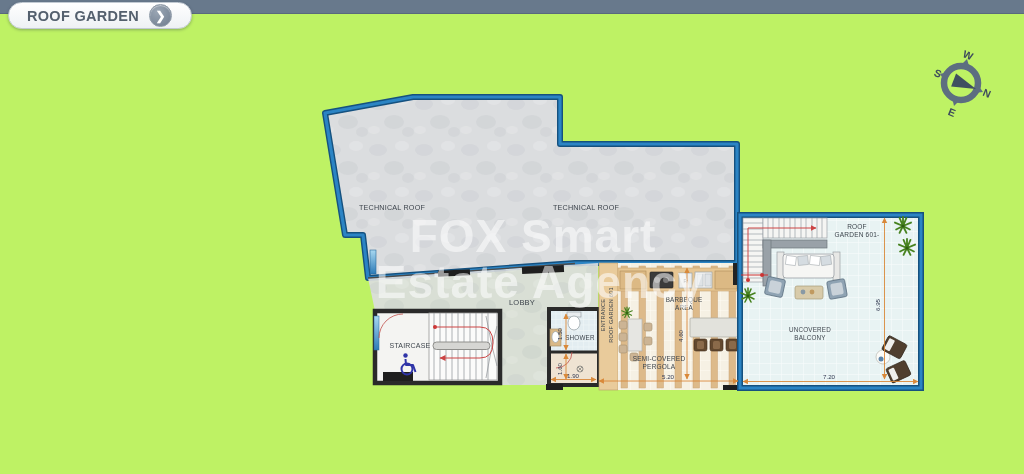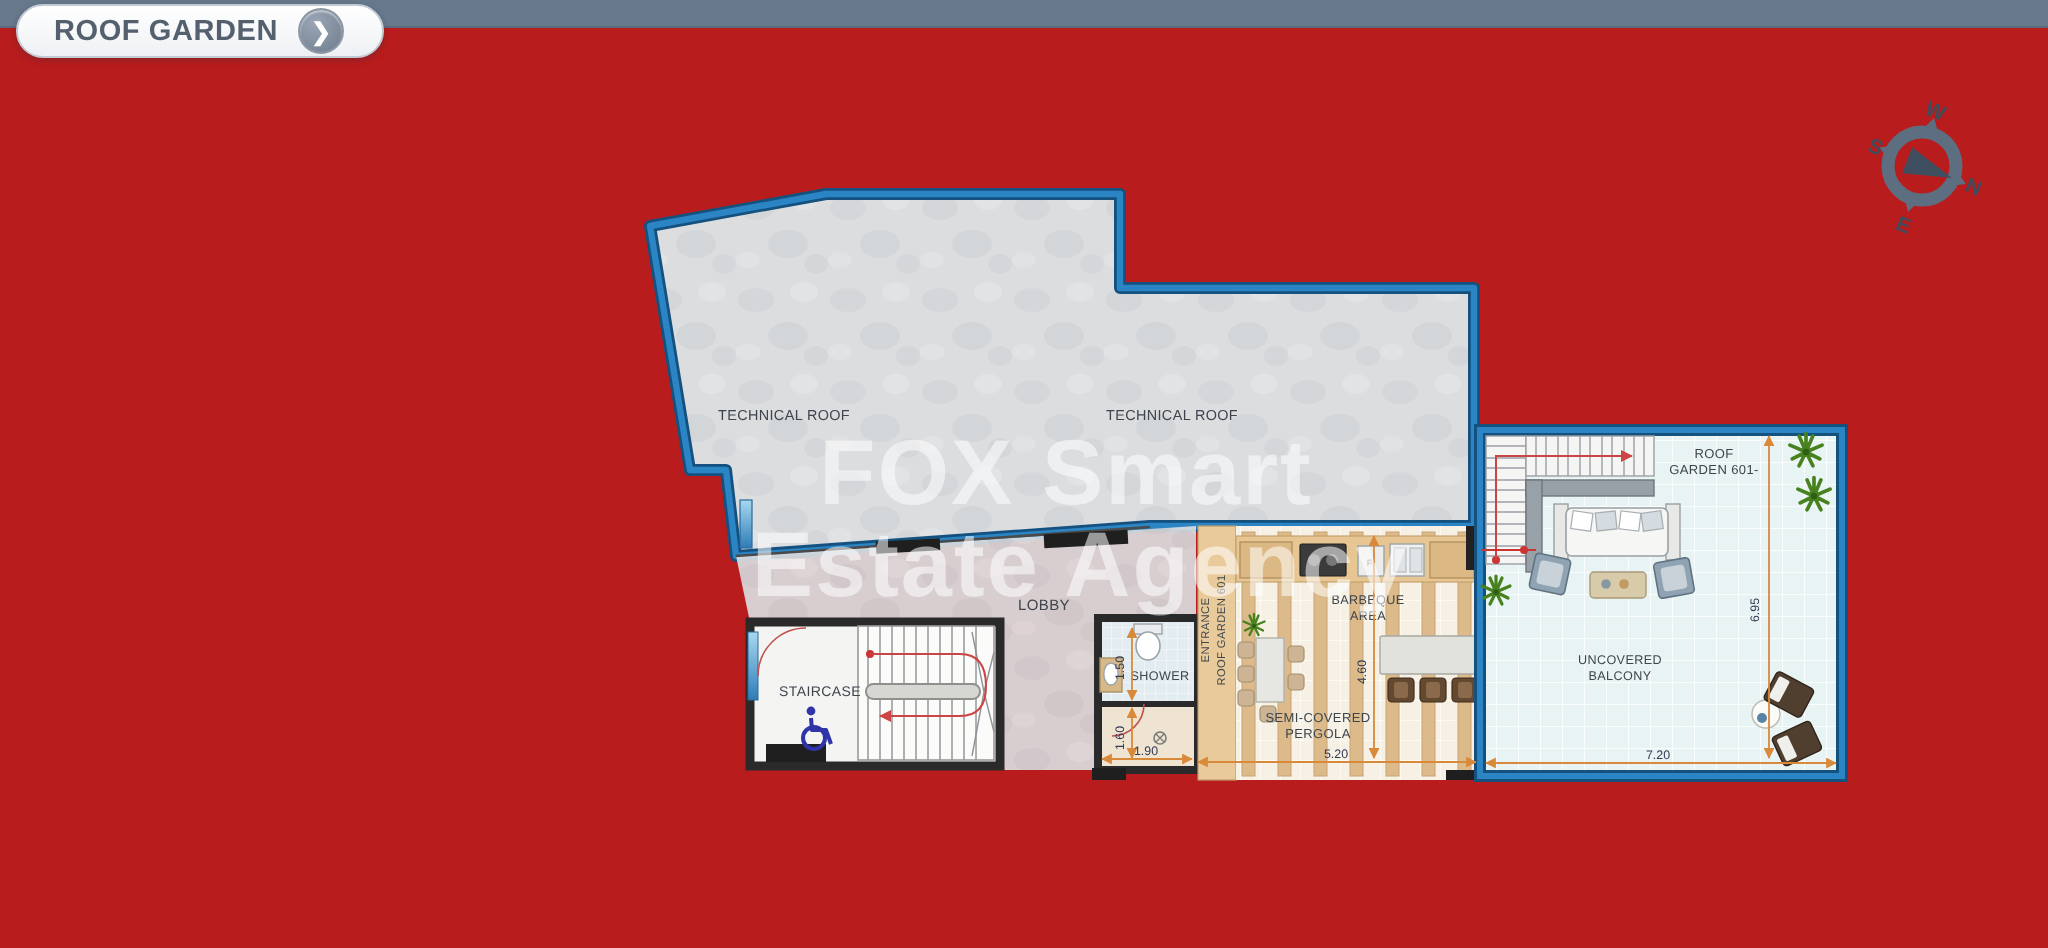--- a/index.html
+++ b/index.html
@@ -1,16 +1,16 @@
 <!DOCTYPE html>
 <html><head>
 <meta charset="utf-8">
 <style>
   html,body{margin:0;padding:0;}
-  .stage{position:relative;width:1024px;height:474px;background:#b91c1c;overflow:hidden;
+  .stage{position:relative;width:1024px;height:474px;background:#bef264;overflow:hidden;
          font-family:"Liberation Sans",sans-serif;}
   .topbar{position:absolute;left:0;top:0;width:1024px;height:13px;background:#68798c;
           border-bottom:1px solid #5a6a7c;}
   .title-pill{position:absolute;left:8px;top:2px;height:25px;min-width:160px;
           background:linear-gradient(#ffffff,#eef1f4);border:1px solid #c2cad3;border-radius:14px;
           box-shadow:0 1px 3px rgba(40,50,70,.35);display:flex;align-items:center;
           padding:0 4px 0 18px;gap:10px;cursor:pointer;}
   .title-pill .label{font-size:14.5px;font-weight:bold;color:#54606e;letter-spacing:.3px;}
   .arrow-btn{width:21px;height:21px;border-radius:50%;
           background:radial-gradient(circle at 35% 30%,#9aa6b4,#6e7c8e);

